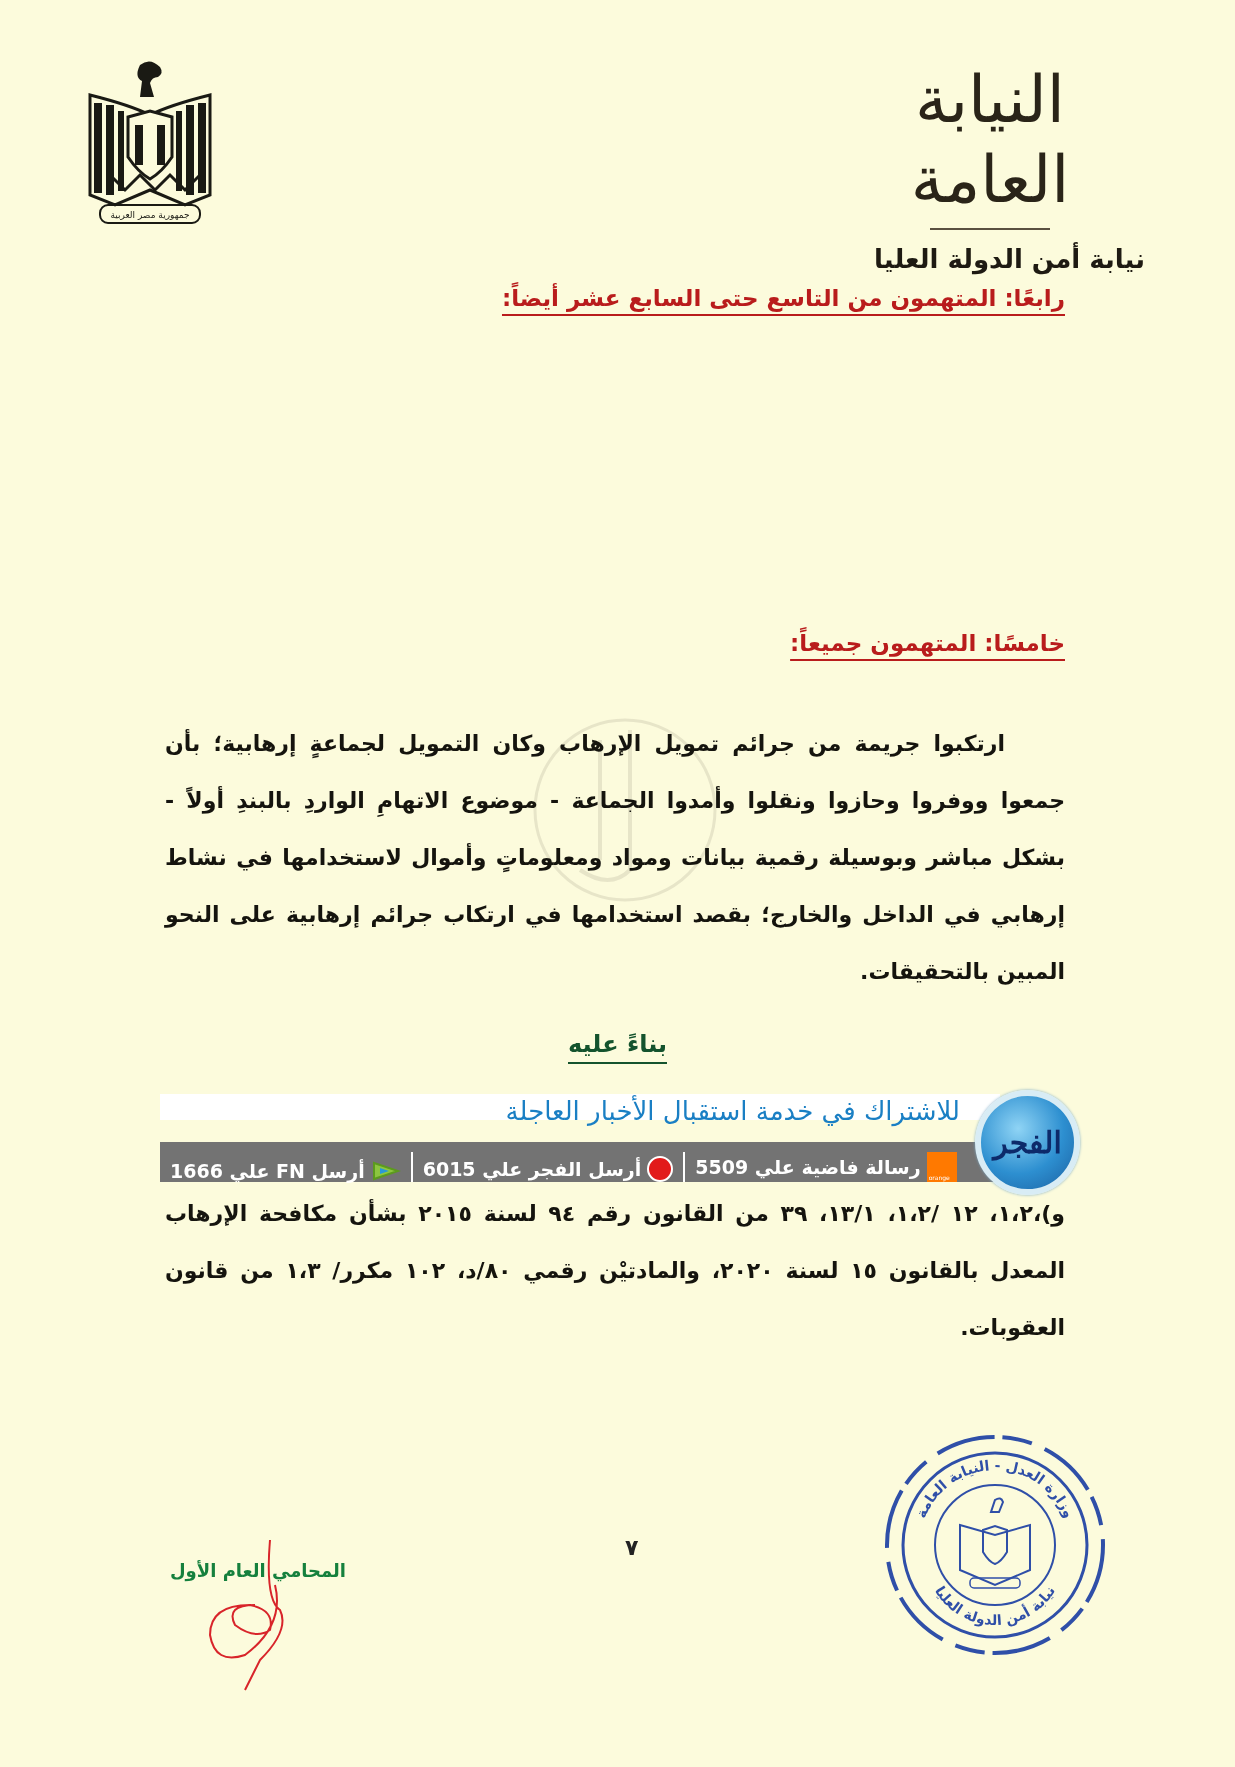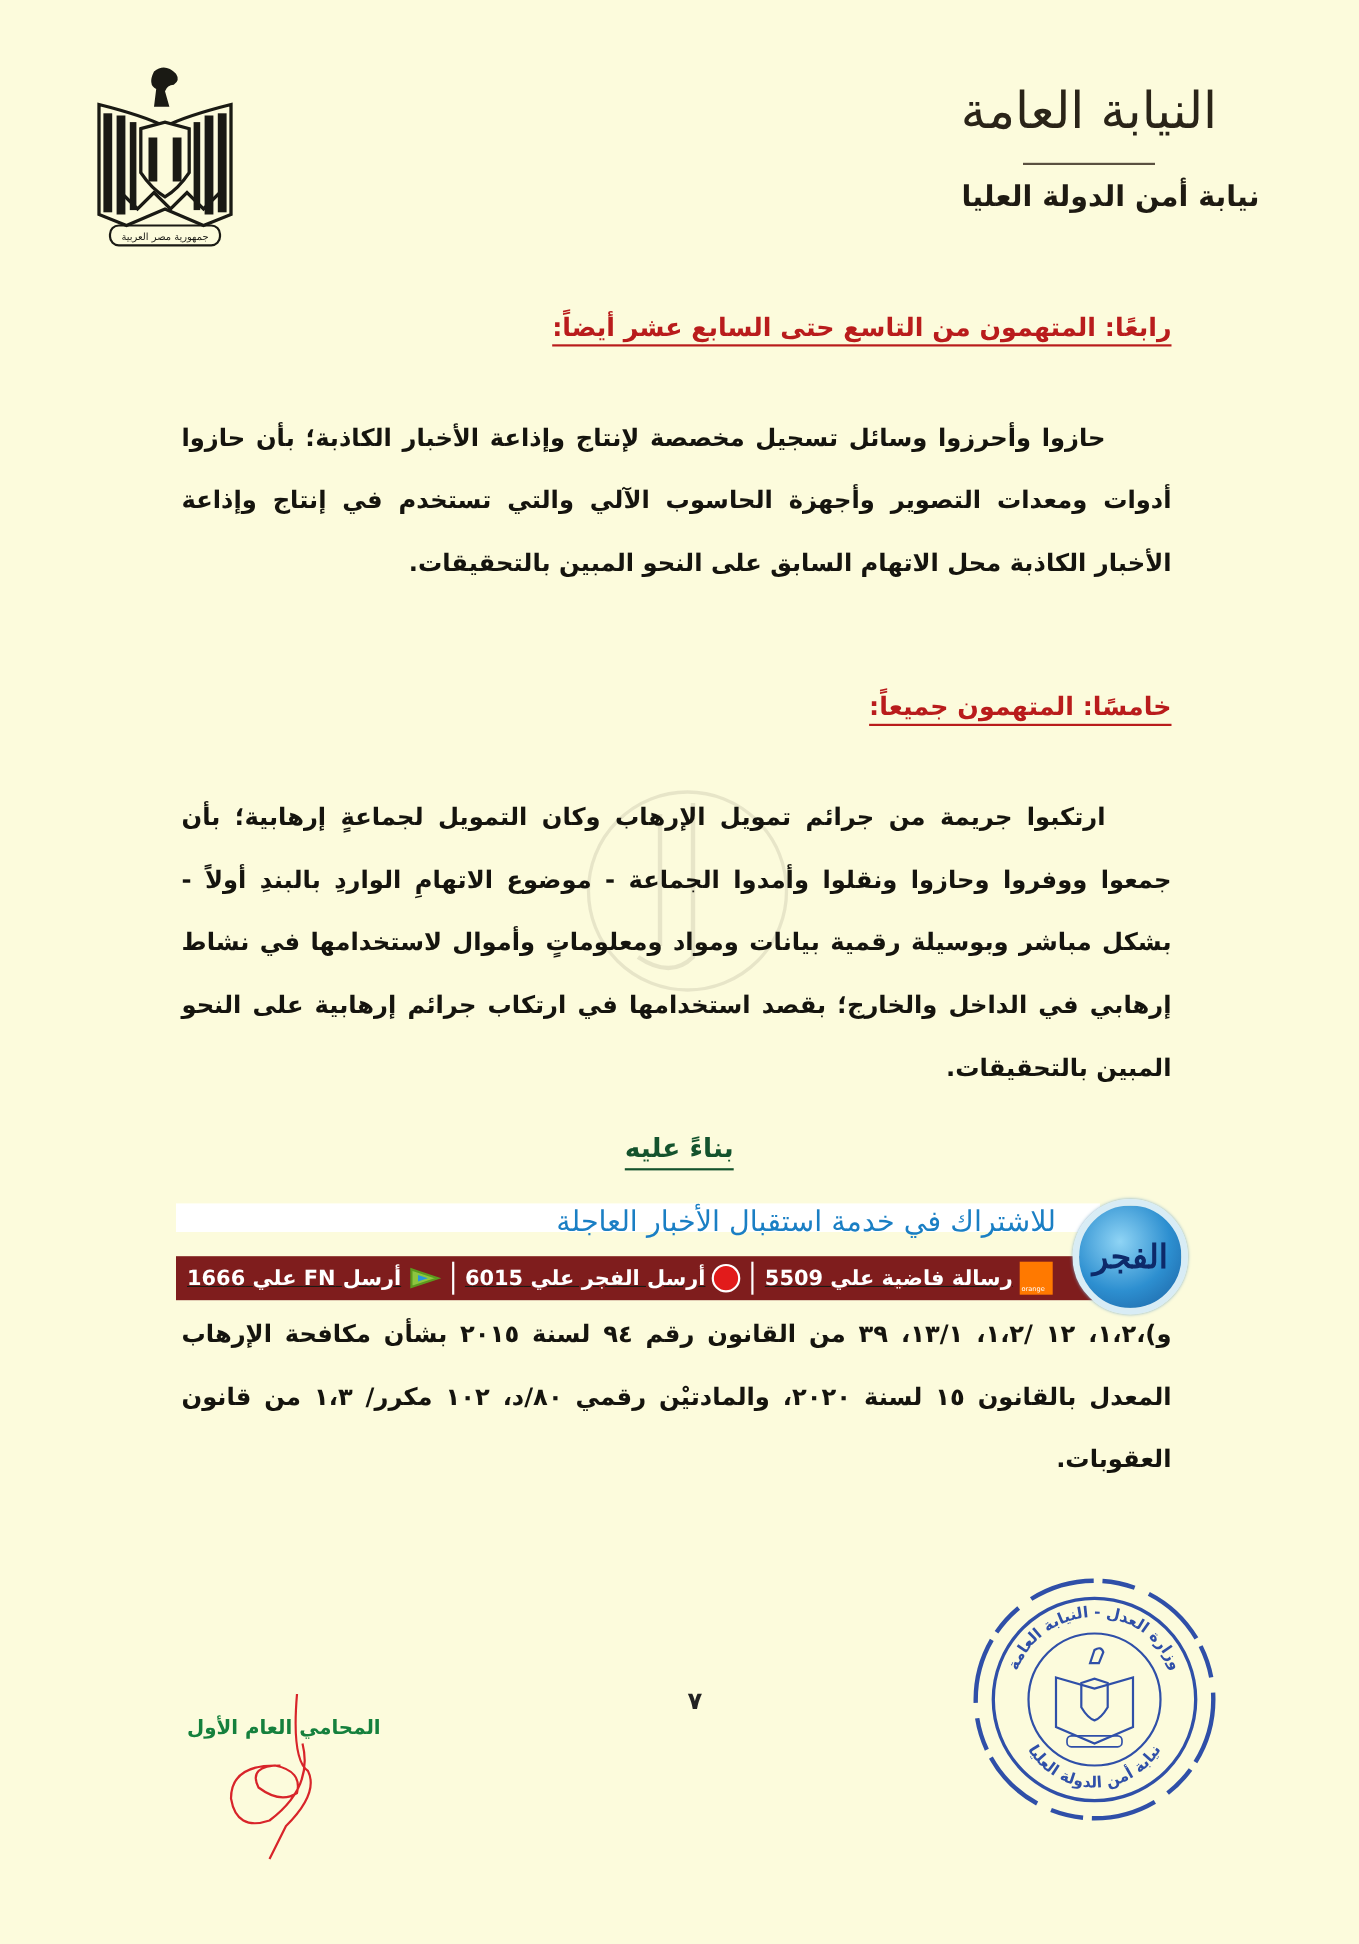--- a/index.html
+++ b/index.html
@@ -6,21 +6,21 @@
   body {
     width: 1235px; height: 1767px; position: relative; overflow: hidden;
     background: #fcfbdc;
     font-family: "DejaVu Sans", sans-serif;
     color: #1a1a14;
   }
   .page { position: absolute; inset: 0; }
   .emblem { position: absolute; left: 80px; top: 55px; width: 140px; height: 180px; }
   .header-right { position: absolute; right: 90px; top: 60px; width: 310px; text-align: center; direction: rtl; }
   .calligraphy {
-    font-family: "DejaVu Serif", serif; font-size: 46px; color: #2a2418;
+    font-family: "DejaVu Serif", serif; font-size: 65px; color: #2a2418;
     line-height: 80px; letter-spacing: 2px;
   }
   .header-rule { width: 120px; height: 2px; background: #5a5040; margin: 8px auto 14px; }
   .subtitle { font-family: "DejaVu Sans", sans-serif; font-weight: bold; font-size: 26px; color: #1e1a12; text-align: right; padding-right: 0; }
 
   .body-text {
     position: absolute; right: 170px; width: 900px; direction: rtl; text-align: justify;
     font-family: "DejaVu Sans", sans-serif; font-weight: bold; font-size: 22px; line-height: 57px;
     color: #15140e;
   }
@@ -40,22 +40,22 @@
   
   .banner { position: absolute; left: 160px; top: 1090px; width: 930px; height: 100px; }
   .banner-top {
     position: absolute; left: 0; top: 4px; width: 840px; height: 26px; background: #ffffff;
     direction: rtl; text-align: right; padding-right: 0;
   }
   .banner-top span {
     position: absolute; right: 40px; top: 2px; font-size: 26px; color: #1a7fc4; font-weight: normal;
   }
   .banner-bar {
-    position: absolute; left: 0; top: 52px; width: 840px; height: 40px; background: #7f1d1d;
-    display: flex; flex-direction: row-reverse; align-items: center; direction: rtl; text-decoration: underline;
+    position: absolute; left: 0; top: 52px; width: 840px; height: 40px; background: #737373;
+    display: flex; flex-direction: row-reverse; align-items: flex-end; direction: rtl;
   }
   .bar-seg { display: flex; align-items: center; gap: 6px; color: #fff; font-weight: bold; font-size: 19px; padding: 0 10px; white-space: nowrap; }
   .bar-div { width: 2px; height: 30px; background: #ffffff; }
   .logo-etisalat { width: 30px; height: 22px; }
   .logo-vodafone { width: 26px; height: 26px; border-radius: 50%; background: #e21b1b; border: 2px solid #fff; box-sizing: border-box; }
   .logo-orange { width: 30px; height: 30px; background: #ff7900; position: relative; }
   .logo-orange::after { content: "orange"; position: absolute; bottom: 1px; left: 2px; font-size: 6px; color: #fff; font-weight: normal; }
   .fajr-logo {
     position: absolute; left: 815px; top: 0; width: 105px; height: 105px; border-radius: 50%;
     background: radial-gradient(circle at 40% 35%, #8fd4f5 0%, #2d8fd0 55%, #1b5fa0 100%);
@@ -99,23 +99,20 @@
     <div class="header-rule"></div>
     <div class="subtitle">نيابة أمن الدولة العليا</div>
   </div>
 
   <svg class="watermark" viewBox="0 0 190 220">
     <circle cx="95" cy="110" r="90" fill="none" stroke="#8a8470" stroke-width="3"></circle>
     <path d="M70 40 l0 120 M100 30 l0 140 q-20 20 -50 0" fill="none" stroke="#8a8470" stroke-width="4"></path>
   </svg>
 
   <div class="heading" style="top:285px;">رابعًا: المتهمون من التاسع حتى السابع عشر أيضاً:</div>
-  <div class="body-text para" style="top:370px;">
-    <p>حازوا وأحرزوا وسائل تسجيل مخصصة لإنتاج وإذاعة الأخبار الكاذبة؛ بأن حازوا أدوات ومعدات التصوير وأجهزة الحاسوب الآلي والتي تستخدم في إنتاج وإذاعة الأخبار الكاذبة محل الاتهام السابق على النحو المبين بالتحقيقات.</p>
-  </div>
 
   <div class="heading" style="top:630px;">خامسًا: المتهمون جميعاً:</div>
   <div class="body-text para" style="top:715px;">
     <p>ارتكبوا جريمة من جرائم تمويل الإرهاب وكان التمويل لجماعةٍ إرهابية؛ بأن جمعوا ووفروا وحازوا ونقلوا وأمدوا الجماعة - موضوع الاتهامِ الواردِ بالبندِ أولاً - بشكل مباشر وبوسيلة رقمية بيانات ومواد ومعلوماتٍ وأموال لاستخدامها في نشاط إرهابي في الداخل والخارج؛ بقصد استخدامها في ارتكاب جرائم إرهابية على النحو المبين بالتحقيقات.</p>
   </div>
 
   <div class="centered-heading">بناءً عليه</div>
   <div class="body-text" style="top:1185px;">
     <span>و)،١،٢، ١٢ /١،٢، ١٣/١، ٣٩ من القانون رقم ٩٤ لسنة ٢٠١٥ بشأن مكافحة الإرهاب المعدل بالقانون ١٥ لسنة ٢٠٢٠، والمادتيْن رقمي ٨٠/د، ١٠٢ مكرر/ ١،٣ من قانون العقوبات.</span>
   </div>

